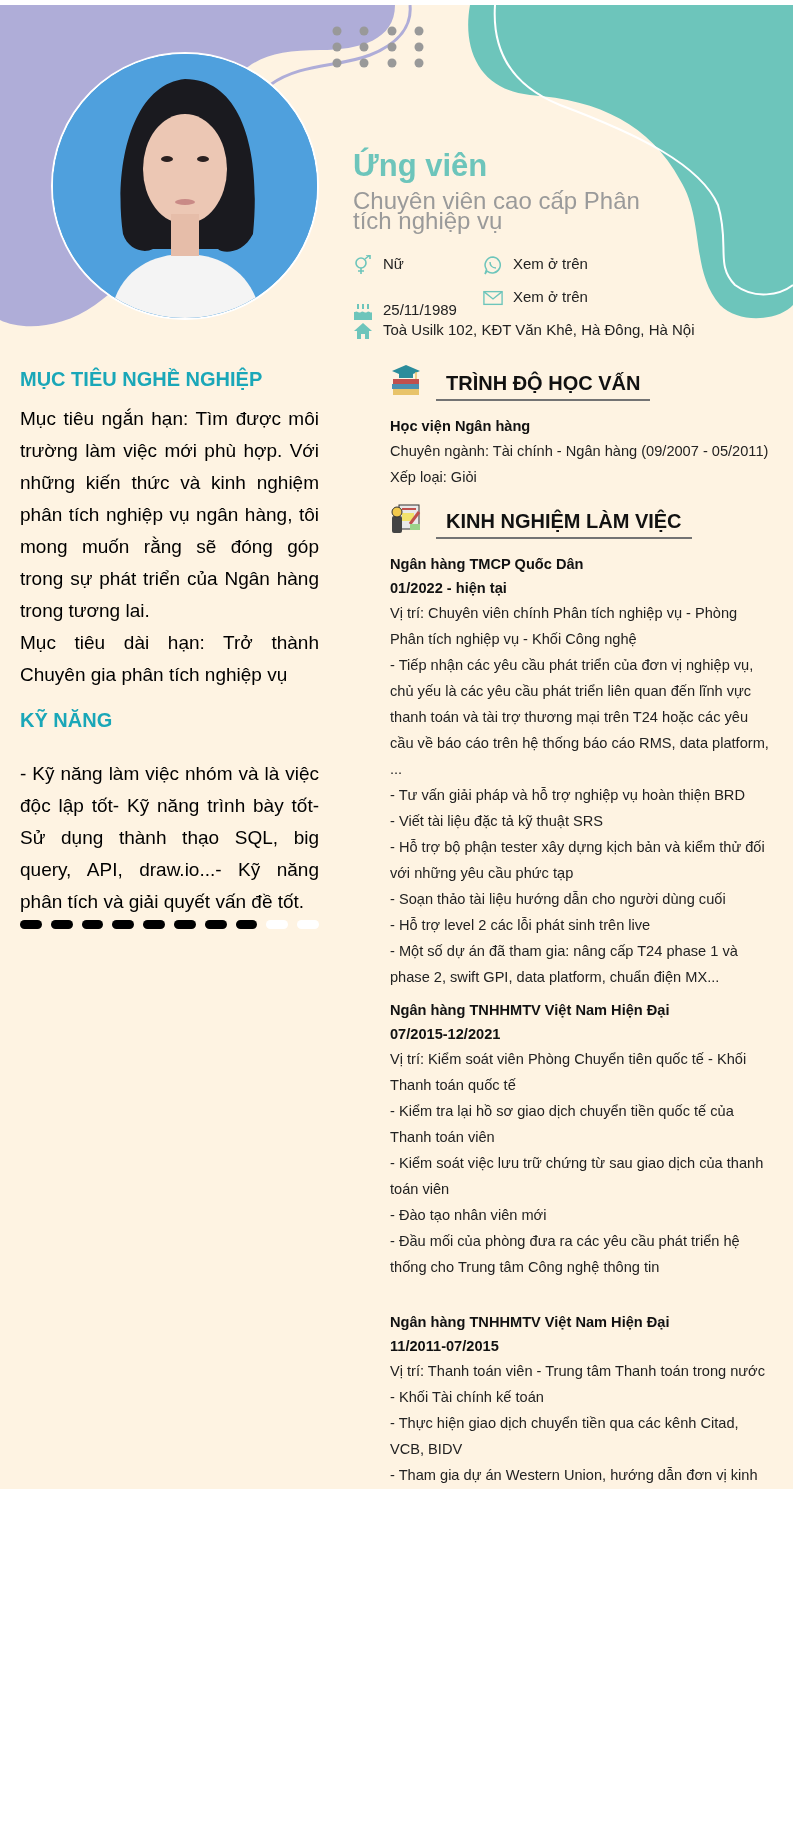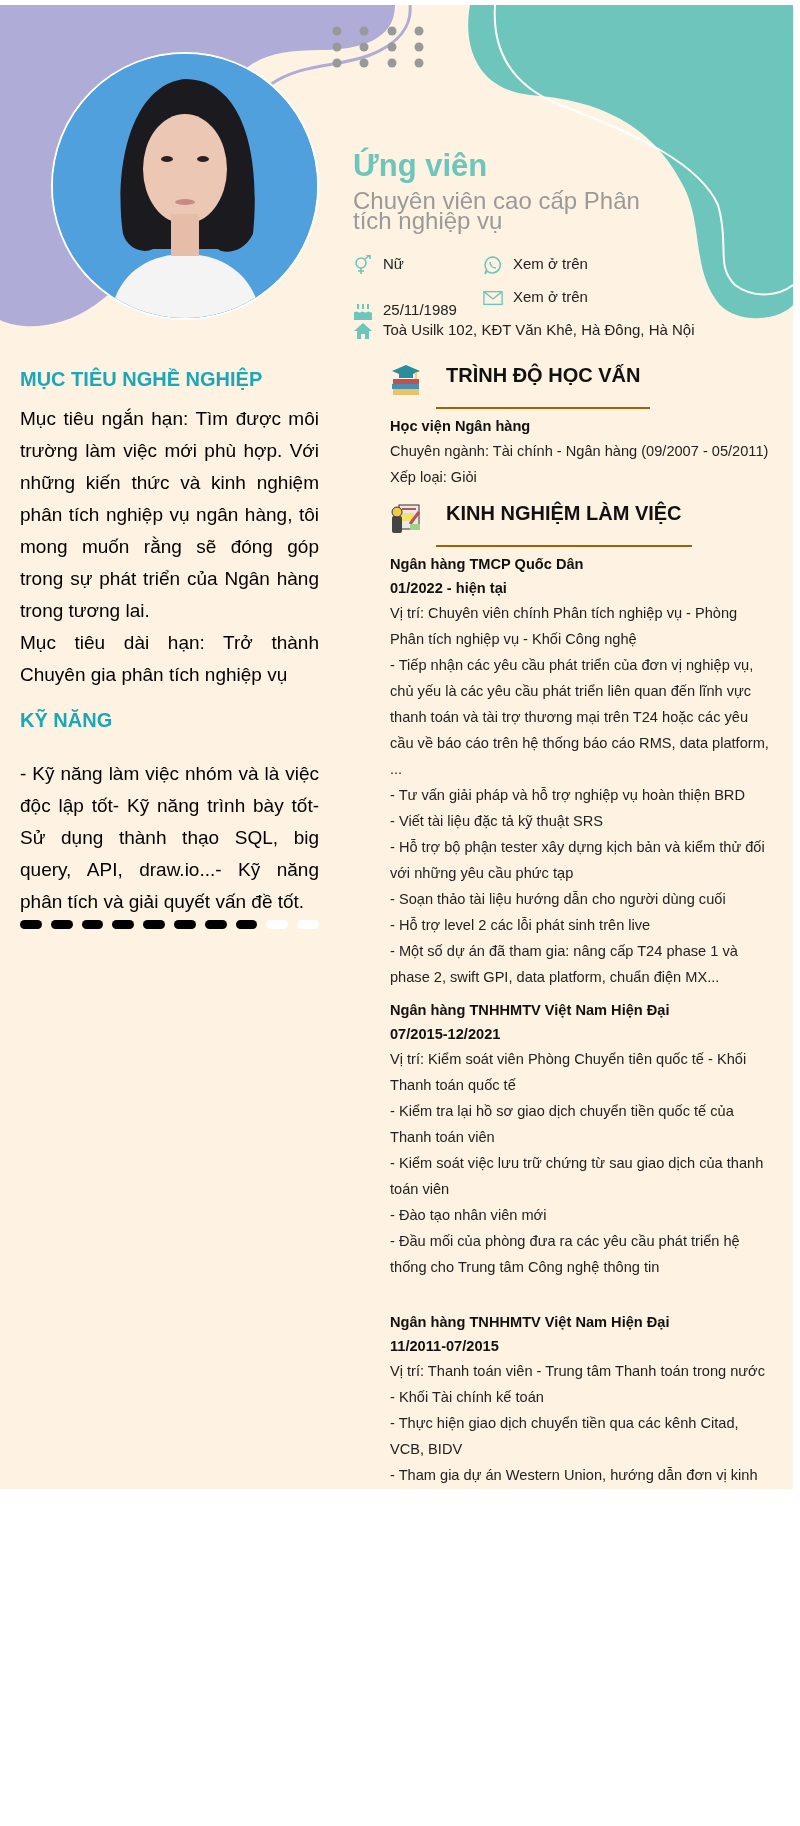--- a/index.html
+++ b/index.html
@@ -9,21 +9,21 @@
   .photo { position:absolute; left:51px; top:47px; width:264px; height:264px; border-radius:50%; overflow:hidden; border:2px solid #ffffff; background:#4fa0dd; }
   .name { position:absolute; left:353px; top:143px; font-size:31px; font-weight:bold; color:#6dc5bb; }
   .role { position:absolute; left:353px; top:186px; width:300px; font-size:24px; line-height:20px; color:#9a9a9a; }
   .info-row { position:absolute; font-size:15px; color:#222; display:flex; align-items:flex-start; gap:10px; }
   .info-row .ic { width:20px; height:20px; display:inline-flex; align-items:center; justify-content:center; color:#6dc5bb; }
   .left-col { position:absolute; left:20px; top:363px; width:299px; }
   .sec-title { font-size:20px; font-weight:bold; color:#1aa7b8; margin:0; }
   .para { font-size:19px; line-height:32px; text-align:justify; color:#000000; margin:0; }
   .right-col { position:absolute; left:390px; top:355px; width:380px; }
   .rhead { display:flex; align-items:center; gap:14px; height:44px; }
-  .rhead .rtitle { font-size:20px; font-weight:bold; color:#111; padding:0 10px 20px 10px; border-bottom:2px solid #a16207; margin-top:8px; }
+  .rhead .rtitle { font-size:20px; font-weight:bold; color:#111; padding:0 10px 4px 10px; border-bottom:2px solid #737373; margin-top:8px; }
   .rtxt { font-size:14.6px; line-height:26px; color:#222; margin:0; }
   .rbold { font-weight:bold; font-size:14.6px; line-height:24px; color:#111; margin:0; }
   .dots { display:flex; gap:9px; margin-top:2px; }
   .dot { width:22px; height:9px; border-radius:5px; background:#000; }
   .dot.off { background:#ffffff; }
   .qr { position:absolute; left:693px; top:1713px; width:78px; height:80px; background:#fff; border-radius:6px; }
   .footer-txt { position:absolute; left:658px; top:1780px; font-family:"Liberation Mono", monospace; font-size:14px; color:#444; }
 </style>
 </head>
 <body>

